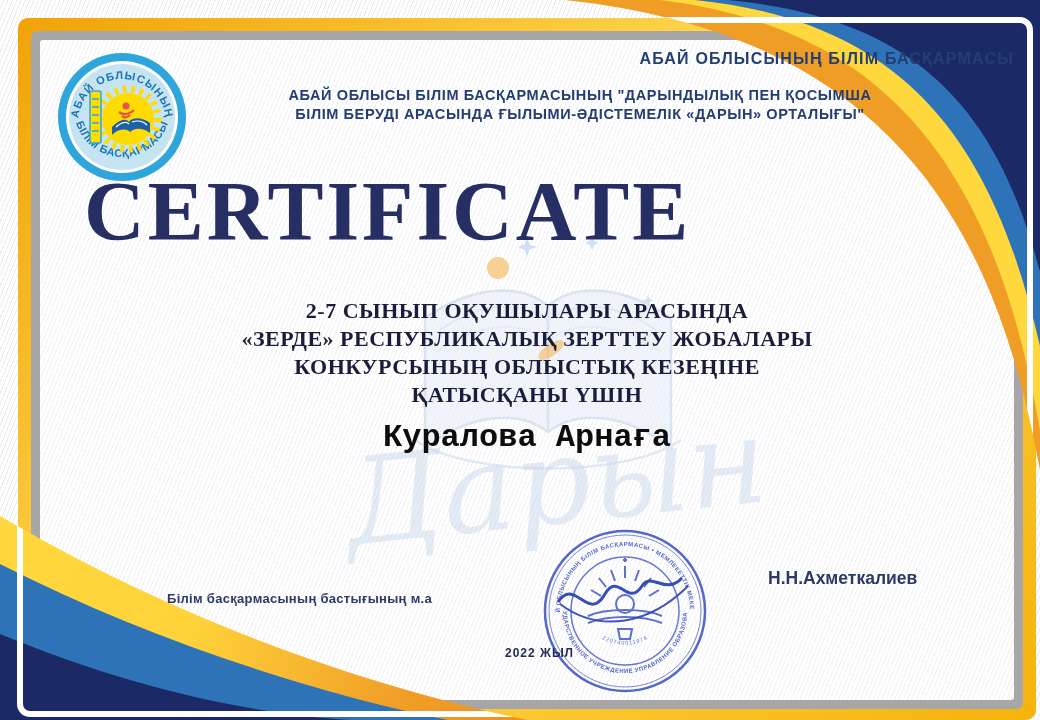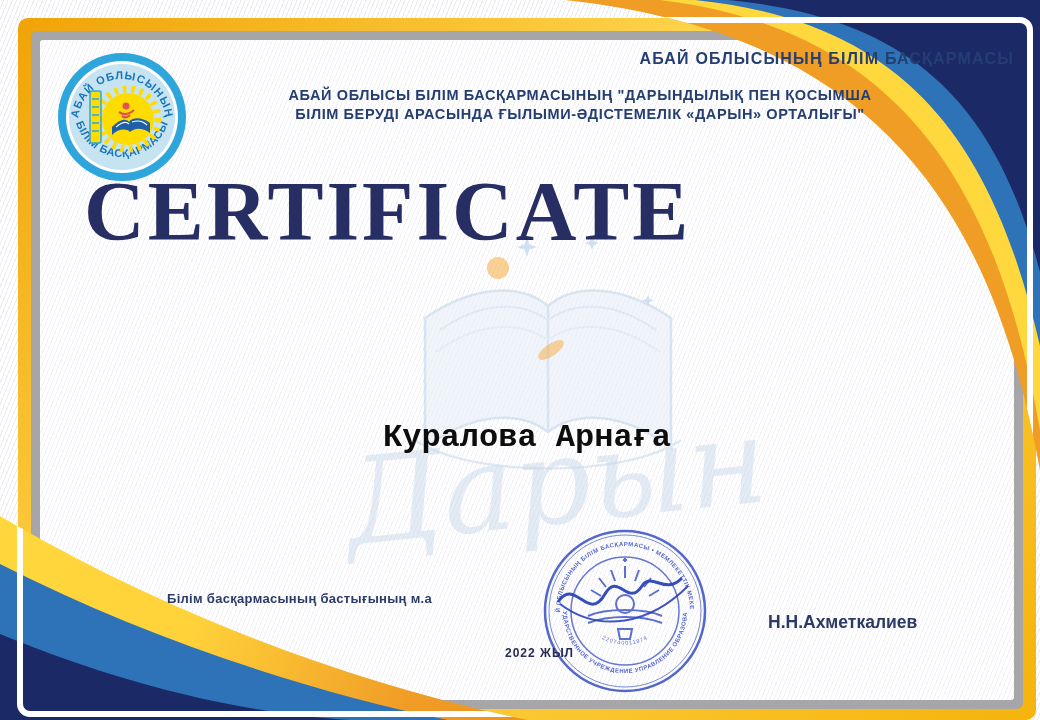--- a/index.html
+++ b/index.html
@@ -28,21 +28,21 @@
   .body-block{position:absolute; left:40px; right:26px; top:297px; text-align:center;
     font-family:"Liberation Serif",serif; font-weight:700; font-size:22px;
     line-height:28px; letter-spacing:.5px; color:#191d3a; z-index:5;}
   .recipient{position:absolute; left:40px; right:26px; top:419px; text-align:center;
     font-weight:700; font-size:32px; color:#0d0d0d; z-index:5;font-family:Liberation Mono, monospace;}
   .award{position:absolute; left:40px; right:26px; top:459px; text-align:center;
     font-family:"Liberation Serif",serif; font-weight:700; font-size:21px;
     letter-spacing:1.5px; color:#15172e; z-index:5;}
   .pos-label{position:absolute; left:167px; top:591px; font-weight:700; font-size:13px;
     letter-spacing:.3px; color:#2c3a66; z-index:5;}
-  .signer{position:absolute; left:768px; top:612px; font-weight:700; font-size:17.5px;
+  .signer{position:absolute; left:768px; top:568px; font-weight:700; font-size:17.5px;
     color:#2c3a66; z-index:5;}
   .year{position:absolute; left:505px; top:646px; font-weight:700; font-size:12px;
     letter-spacing:1px; color:#252c55; z-index:6;}
   
   .swoosh-svg{position:absolute; inset:0; z-index:4; pointer-events:none;}
   .watermark-svg{position:absolute; inset:0; z-index:1; pointer-events:none;}
   .logo-svg{position:absolute; left:56px; top:51px; width:132px; height:132px; z-index:3;}
   .stamp-svg{position:absolute; left:530px; top:516px; width:190px; height:190px; z-index:4;}
 </style>
 </head>
@@ -105,20 +105,26 @@
       <path d="M 63,61 Q 70,66 78,59 M 66,65 Q 70,68 74,64" stroke="#e2544a" stroke-width="2.2" fill="none"></path>
     </g>
   </svg>
 
   <div class="org-line">АБАЙ ОБЛЫСЫНЫҢ БІЛІМ БАСҚАРМАСЫ</div>
   <div class="sub-lines">
     <div>АБАЙ ОБЛЫСЫ БІЛІМ БАСҚАРМАСЫНЫҢ "ДАРЫНДЫЛЫҚ ПЕН ҚОСЫМША</div>
     <div>БІЛІМ БЕРУДІ АРАСЫНДА ҒЫЛЫМИ-ӘДІСТЕМЕЛІК «ДАРЫН» ОРТАЛЫҒЫ"</div>
   </div>
   <div class="cert-title">CERTIFICATE</div>
+  <div class="body-block">
+    <div>2-7 СЫНЫП ОҚУШЫЛАРЫ АРАСЫНДА</div>
+    <div>«ЗЕРДЕ» РЕСПУБЛИКАЛЫҚ ЗЕРТТЕУ ЖОБАЛАРЫ</div>
+    <div>КОНКУРСЫНЫҢ ОБЛЫСТЫҚ КЕЗЕҢІНЕ</div>
+    <div>ҚАТЫСҚАНЫ ҮШІН</div>
+  </div>
   <div class="recipient">Куралова Арнаға</div>
   <div class="pos-label">Білім басқармасының бастығының м.а</div>
   <div class="signer">Н.Н.Ахметкалиев</div>
   <div class="year">2022 ЖЫЛ</div>
 
   <svg class="stamp-svg" viewBox="0 0 190 190">
     <g stroke="#4156c8" fill="none">
       <circle cx="95" cy="95" r="80" stroke-width="2.5" opacity="0.9"></circle>
       <circle cx="95" cy="95" r="76" stroke-width="1" opacity="0.7"></circle>
       <circle cx="95" cy="95" r="54" stroke-width="1.5" opacity="0.8"></circle>

